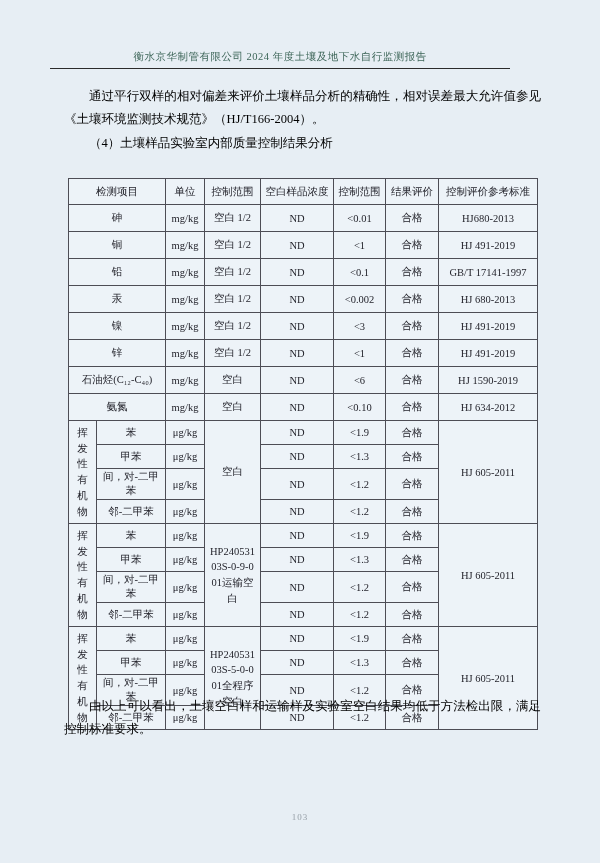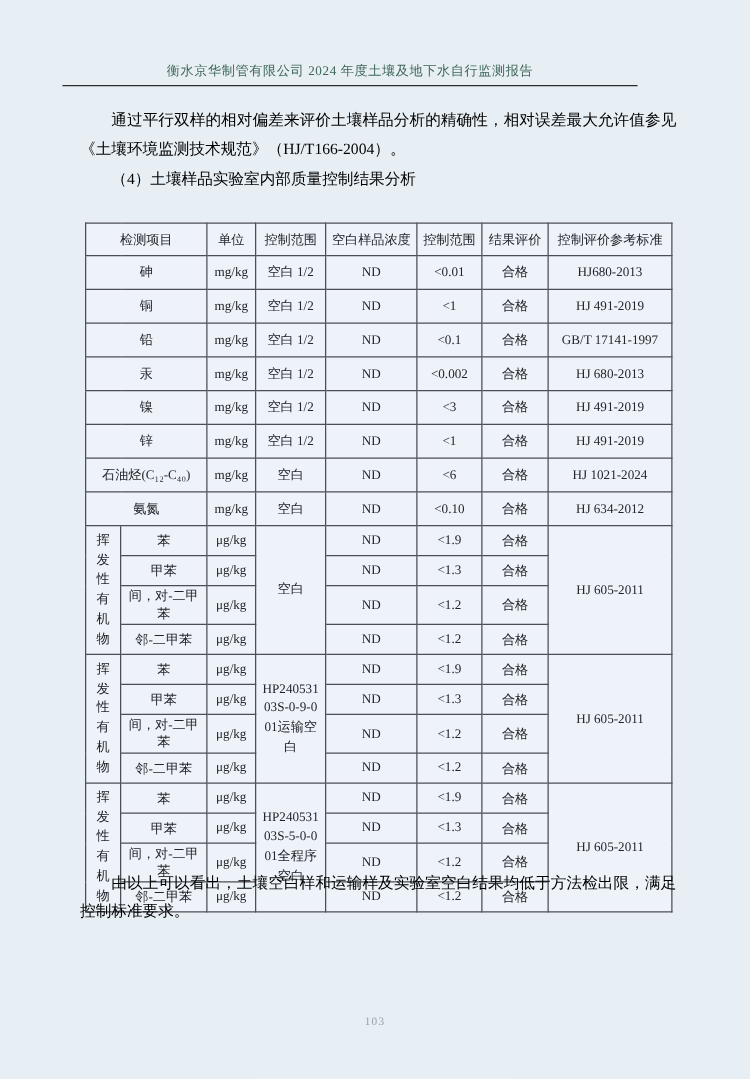--- a/index.html
+++ b/index.html
@@ -172,21 +172,21 @@
         <td>合格</td>
         <td>HJ 491-2019</td>
       </tr>
       <tr class="h-row">
         <td colspan="2">石油烃(C₁₂-C₄₀)</td>
         <td>mg/kg</td>
         <td>空白</td>
         <td>ND</td>
         <td>&lt;6</td>
         <td>合格</td>
-        <td>HJ 1021-2024</td>
+        <td>HJ 1590-2019</td>
       </tr>
       <tr class="h-row">
         <td colspan="2">氨氮</td>
         <td>mg/kg</td>
         <td>空白</td>
         <td>ND</td>
         <td>&lt;0.10</td>
         <td>合格</td>
         <td>HJ 634-2012</td>
       </tr>

